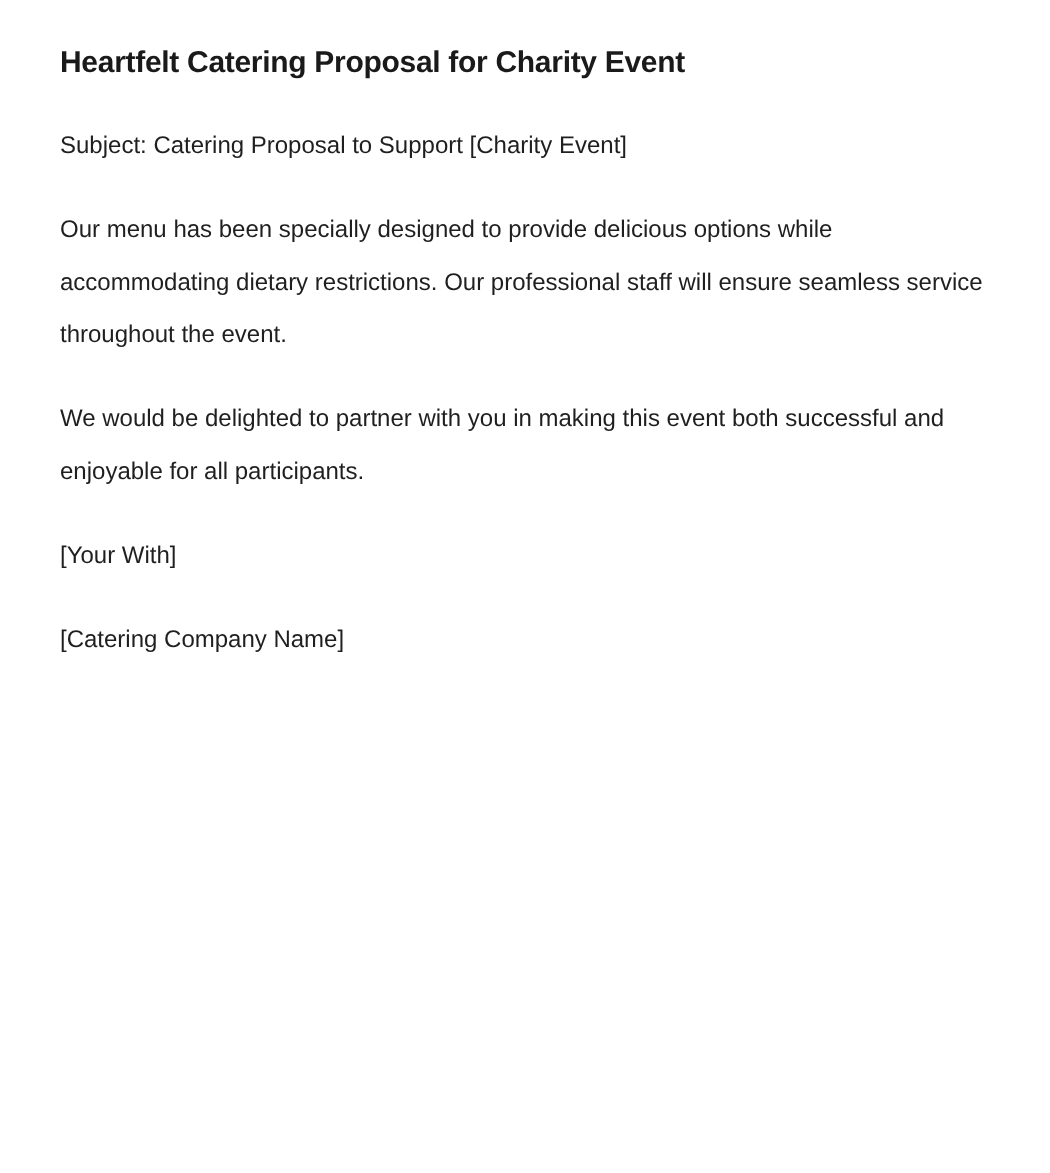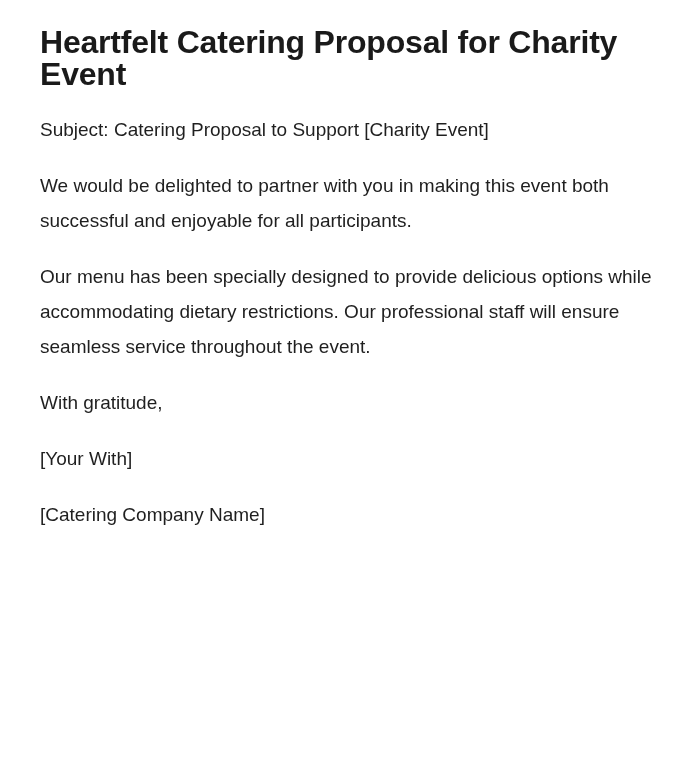--- a/index.html
+++ b/index.html
@@ -14,32 +14,32 @@
     -webkit-font-smoothing: antialiased;
   }
   .page {
     box-sizing: border-box;
     width: 700px;
     min-height: 782px;
     background: #ffffff;
     padding: 26px 38px 20px 40px;
   }
   .doc-title {
-    font-size: 32px;
+    font-size: 20px;
     font-weight: bold;
     line-height: 32px;
     color: #1a1a1a;
     letter-spacing: -0.2px;
     margin: 0 0 22px 0;
   }
   .doc-body {
     margin: 0;
   }
   .doc-paragraph {
-    font-size: 19px;
+    font-size: 16px;
     line-height: 35px;
     color: #1f1f1f;
     font-weight: normal;
     margin: 0 0 21px 0;
     max-width: 624px;
     word-spacing: 0px;
   }
   .doc-paragraph:last-child {
     margin-bottom: 12px;
   }
@@ -50,24 +50,23 @@
 <div class="page">
 
   <h1 class="doc-title">Heartfelt Catering Proposal for Charity Event</h1>
 
   <div class="doc-body">
 
     <p class="doc-paragraph">Subject: Catering Proposal to Support [Charity Event]</p>
 
 
 
+    <p class="doc-paragraph">Our menu has been specially designed to provide delicious options while accommodating dietary restrictions. Our professional staff will ensure seamless service throughout the event.</p>
+
     <p class="doc-paragraph">We would be delighted to partner with you in making this event both successful and enjoyable for all participants.</p>
 
-    <p class="doc-paragraph">Our menu has been specially designed to provide delicious options while accommodating dietary restrictions. Our professional staff will ensure seamless service throughout the event.</p>
-
-    <p class="doc-paragraph">With gratitude,</p>
 
     <p class="doc-paragraph">[Your With]</p>
 
     <p class="doc-paragraph">[Catering Company Name]</p>
 
   </div>
 </div>
 
 </body></html>

